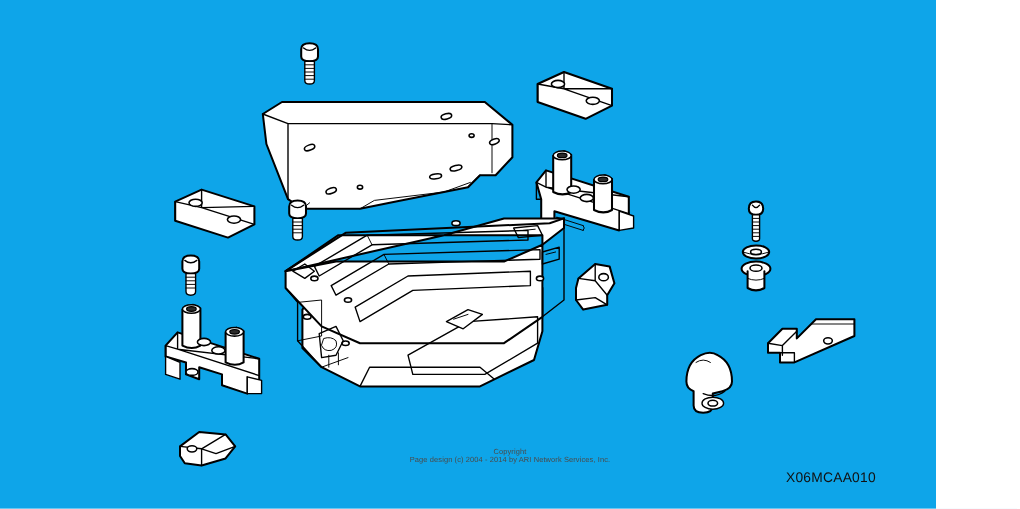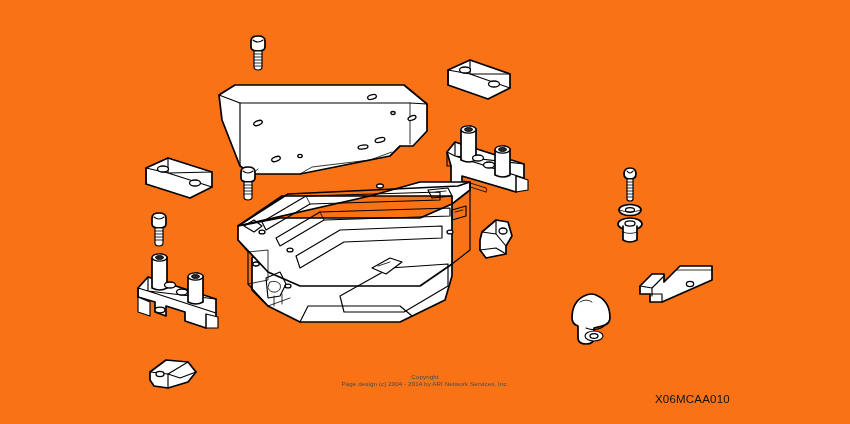--- a/index.html
+++ b/index.html
@@ -7,23 +7,23 @@
     margin: 0;
     padding: 0;
     background: #ffffff;
   }
   body {
     font-family: "Liberation Sans", sans-serif;
     color: #000000;
   }
   #page {
     position: relative;
-    width: 850px;
+    width: 780px;
     height: 424px;
-    background: #f97316;
+    background: #0ea5e9;
     overflow: hidden;
   }
   #diagram-svg {
     position: absolute;
     left: 0;
     top: 0;
     width: 850px;
     height: 424px;
     display: block;
   }

